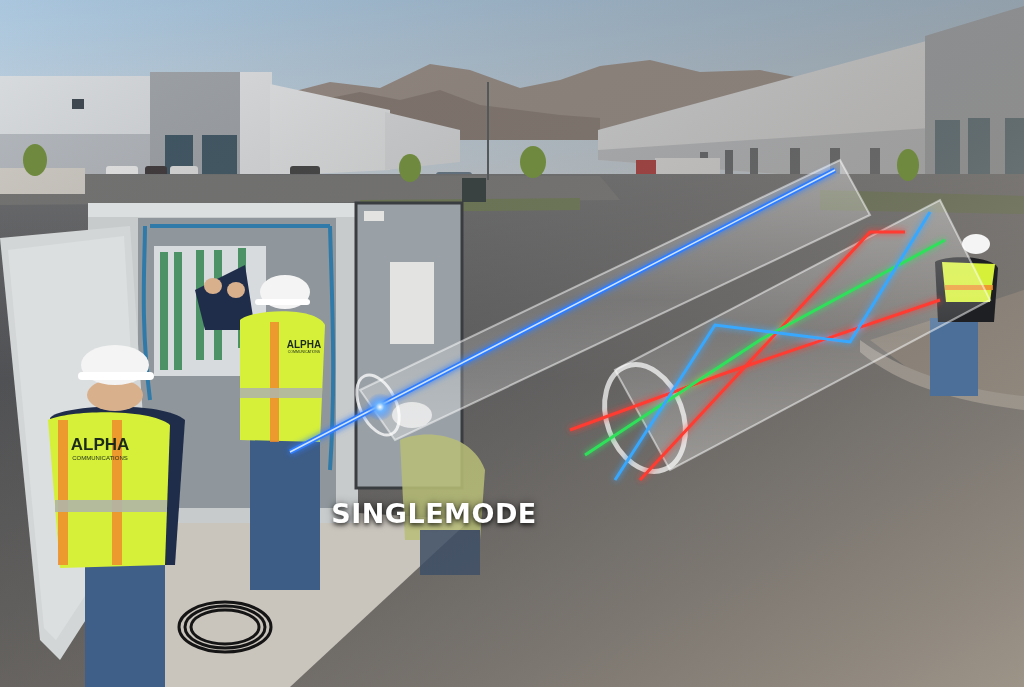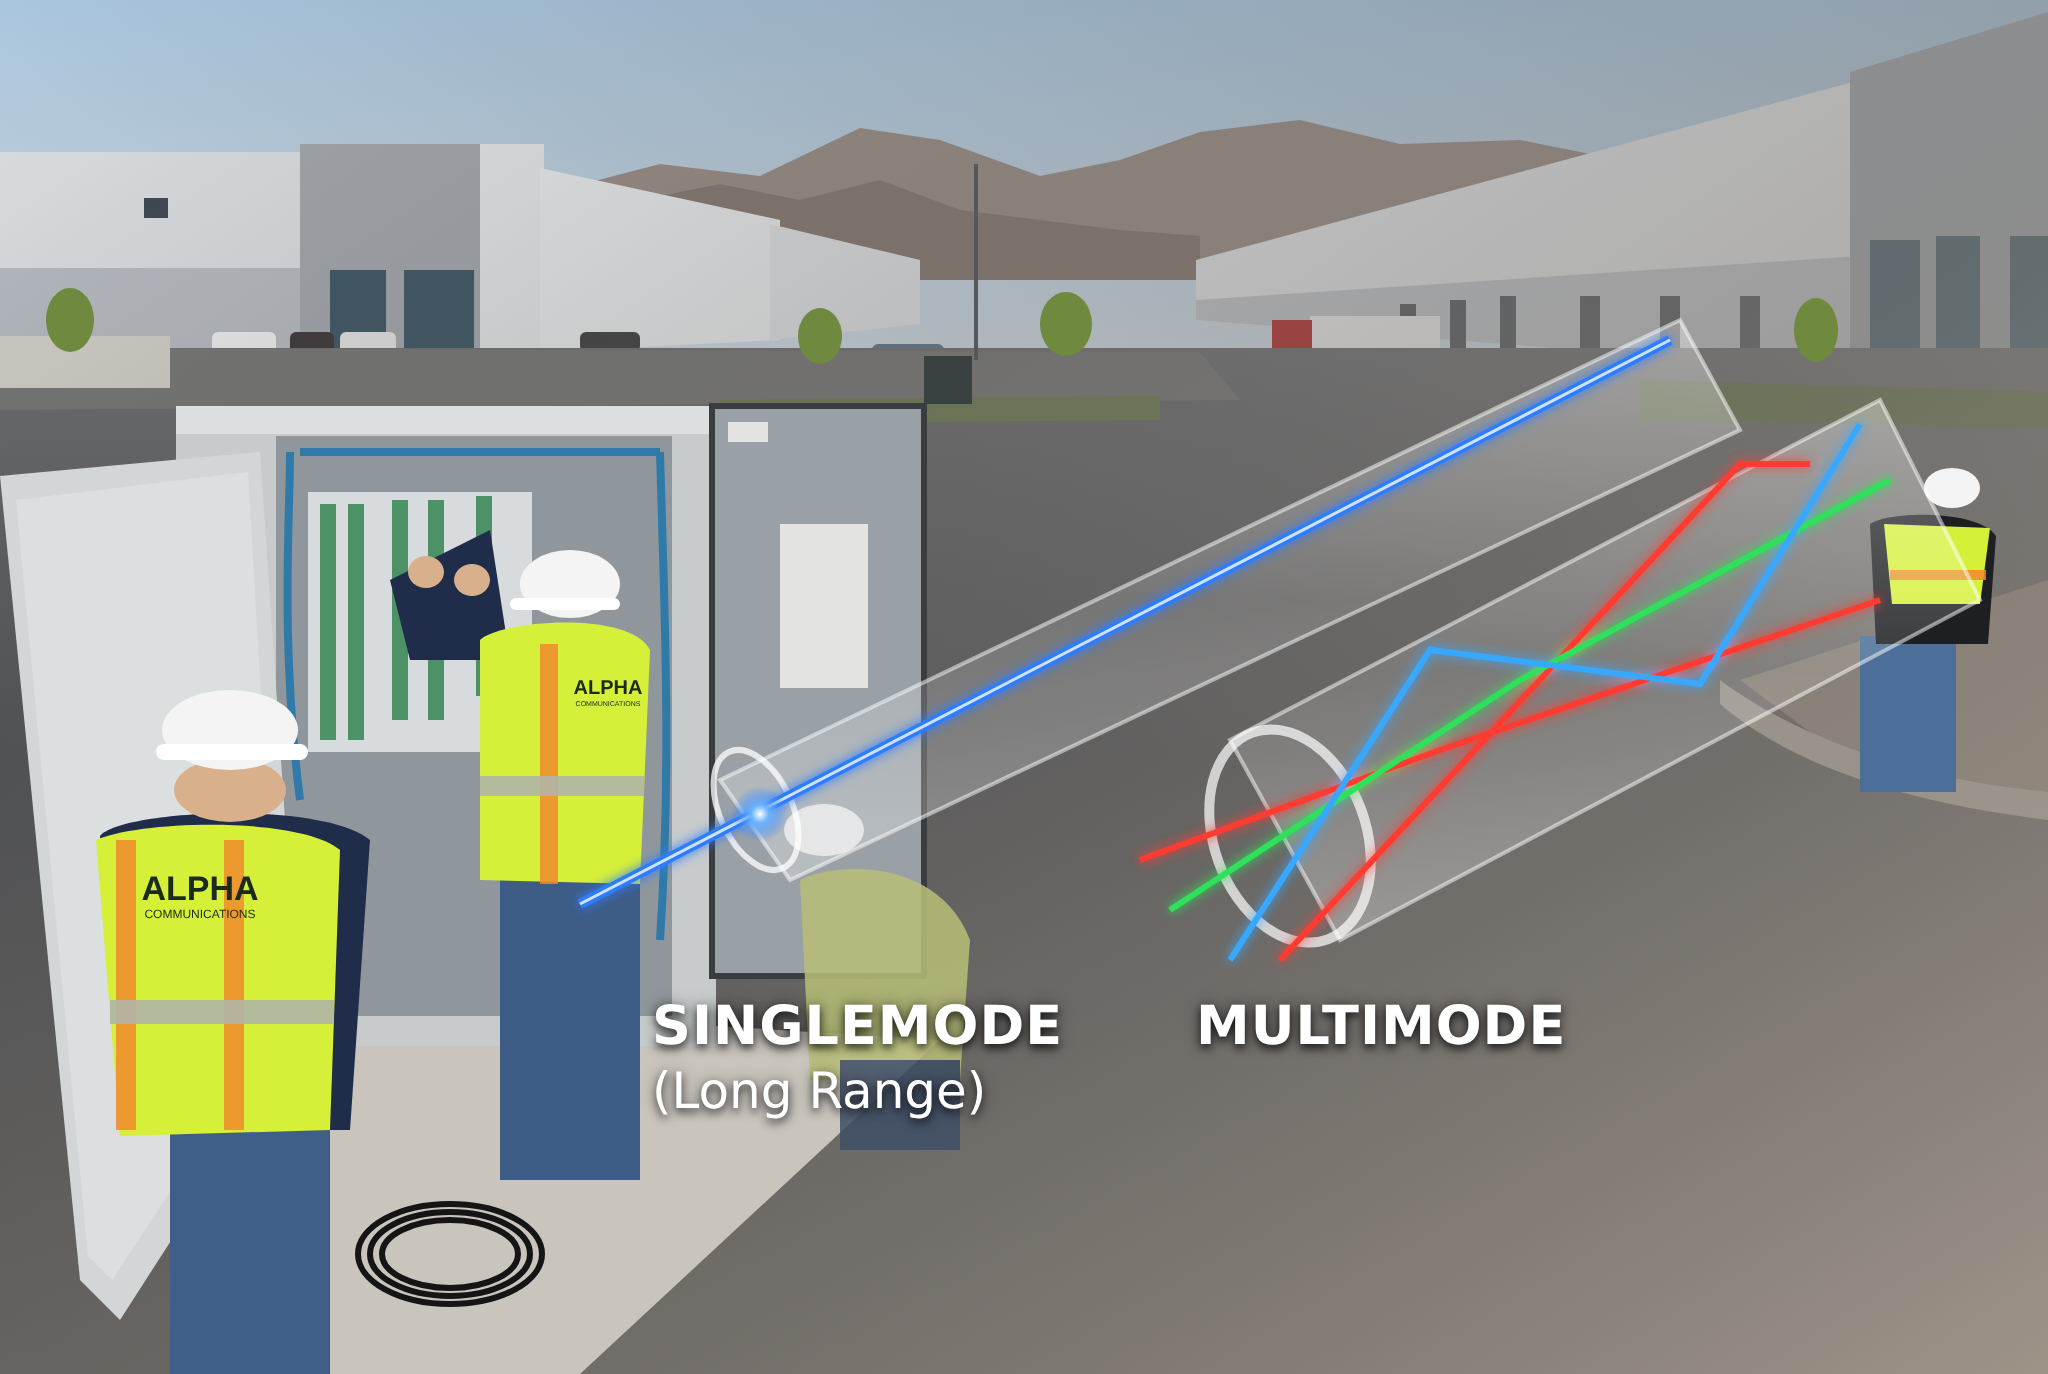--- a/index.html
+++ b/index.html
@@ -1,19 +1,19 @@
 <!DOCTYPE html>
 <html><head>
 <meta charset="utf-8">
 <style>
   html, body { margin:0; padding:0; }
   body { width:1024px; height:687px; overflow:hidden; background:#8d8a86; font-family:"DejaVu Sans", sans-serif; }
   .scene { position:relative; width:1024px; height:687px; overflow:hidden; }
   .scene svg { position:absolute; left:0; top:0; }
-  .label { position:absolute; color:#fff; text-align:left; text-shadow:0 2px 4px rgba(0,0,0,0.7), 0 0 8px rgba(0,0,0,0.4); }
+  .label { position:absolute; color:#fff; text-align:center; text-shadow:0 2px 4px rgba(0,0,0,0.7), 0 0 8px rgba(0,0,0,0.4); }
   .label .title { display:block; font-family:"DejaVu Sans", sans-serif; font-weight:bold; font-size:27px; letter-spacing:0.5px; line-height:32px; }
   .label .sub { display:block; font-family:"DejaVu Sans", sans-serif; font-size:25px; line-height:32px; }
   .sm { left:326px; top:498px; width:216px; }
   .mm { left:598px; top:498px; width:206px; }
   .vest-text { position:absolute; font-family:"Liberation Sans", sans-serif; color:#1b2a1a; font-weight:bold; text-align:center; line-height:1; }
   .vest-text .big { display:block; }
   .vest-text .small { display:block; font-weight:normal; }
   .v1 { left:62px; top:436px; width:76px; }
   .v1 .big { font-size:17px; }
   .v1 .small { font-size:6px; margin-top:2px; }
@@ -211,18 +211,16 @@
     <span class="big">ALPHA</span>
     <span class="small">COMMUNICATIONS</span>
   </div>
   <div class="vest-text v2">
     <span class="big">ALPHA</span>
     <span class="small">COMMUNICATIONS</span>
   </div>
 
   <div class="label sm">
     <span class="title">SINGLEMODE</span>
-    <span class="sub">(Long Range)</span>
   </div>
   <div class="label mm">
-    <span class="title">MULTIMODE</span>
   </div>
 </div>
 
 </body></html>

